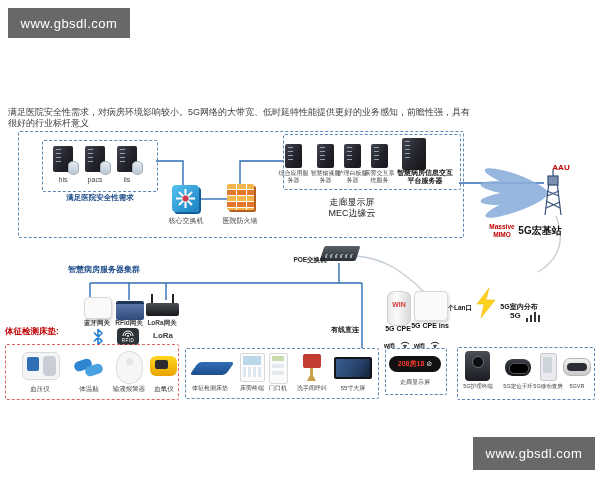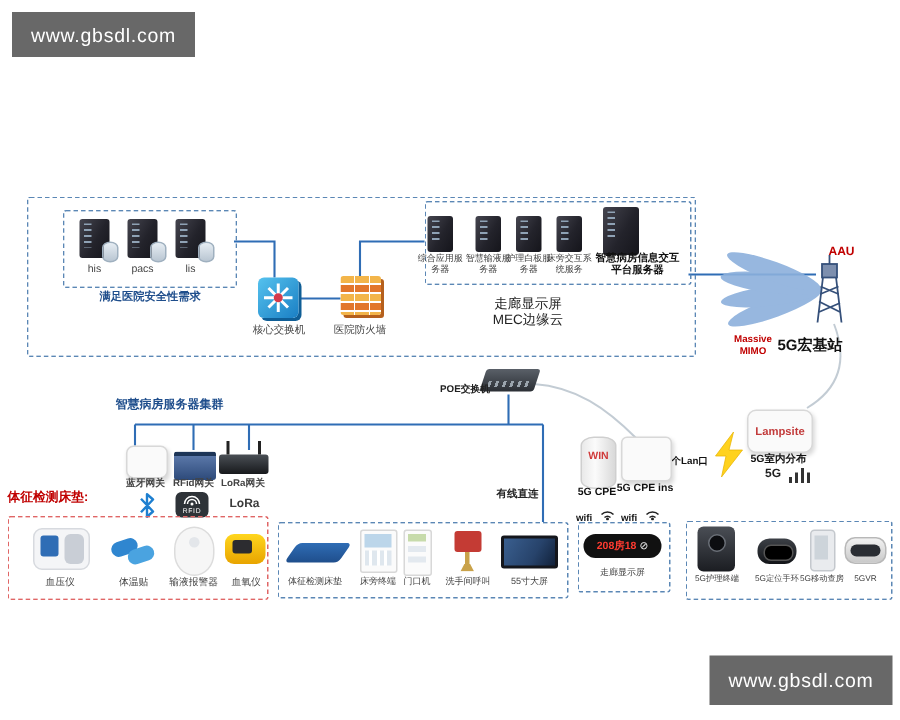--- a/index.html
+++ b/index.html
@@ -74,20 +74,21 @@
       <path d="M545,215 L549,182 M561,215 L557,182"></path>
       <path d="M546,208 L560,202 M546,201 L560,208 M547,196 L559,191 M547,191 L559,196"></path>
       <rect x="548" y="176" width="10" height="9" fill="#7d8fae" stroke="#35507a"></rect>
       <path d="M553,176 V170" stroke="#35507a"></path>
     </g>
   </svg>
 
   <div class="wm" style="left:8px;top:8px;width:122px;height:30px">www.gbsdl.com</div>
   <div class="wm" style="left:473px;top:437px;width:122px;height:33px">www.gbsdl.com</div>
 
+  <div class="abs" style="left:8px;top:107px;width:465px;font-size:9px;line-height:11px;color:#3d3d3d">满足医院安全性需求，对病房环境影响较小。5G网络的大带宽、低时延特性能提供更好的业务感知，前瞻性强，具有很好的行业标杆意义</div>
 
   <div class="dashbox" style="left:18px;top:131px;width:444px;height:105px"></div>
 
   <div class="dashbox" style="left:42px;top:140px;width:114px;height:50px"></div>
   <div class="server" style="left:53px;top:146px;width:20px;height:26px"></div>
   <div class="cyl" style="left:68px;top:161px;width:9px;height:12px"></div>
   <div class="server" style="left:85px;top:146px;width:20px;height:26px"></div>
   <div class="cyl" style="left:100px;top:161px;width:9px;height:12px"></div>
   <div class="server" style="left:117px;top:146px;width:20px;height:26px"></div>
   <div class="cyl" style="left:132px;top:161px;width:9px;height:12px"></div>
@@ -120,42 +121,39 @@
   <div class="tinylbl" style="left:336px;top:170px;width:33px;font-size:6px">护理白板服务器</div>
   <div class="tinylbl" style="left:363px;top:170px;width:33px;font-size:6px">床旁交互系统服务</div>
   <div class="tinylbl b" style="left:394px;top:169px;width:62px;font-size:7px;color:#111">智慧病房信息交互平台服务器</div>
   <div class="lbl nw" style="left:312px;top:197px;width:80px;font-size:9px;color:#222">走廊显示屏</div>
   <div class="lbl nw" style="left:312px;top:208px;width:80px;font-size:9px;color:#222">MEC边缘云</div>
 
   <div class="lbl nw b" style="left:546px;top:163px;width:30px;font-size:8px;color:#c00000">AAU</div>
   <div class="lbl b" style="left:482px;top:223px;width:40px;font-size:6.5px;color:#c00000">Massive MIMO</div>
   <div class="lbl nw b" style="left:516px;top:225px;width:48px;font-size:10px;color:#111">5G宏基站</div>
 
-  <div class="whitebox" style="left:498px;top:273px;width:42px;height:27px">
-    <span class="b" style="font-size:7.5px;color:#c23b3b">Lampsite</span>
-  </div>
   <div class="lbl nw b" style="left:494px;top:303px;width:50px;font-size:7px;color:#111">5G室内分布</div>
 
   <svg class="abs" style="left:475px;top:288px" width="22" height="30" viewBox="0 0 22 30">
     <polygon points="14,0 2,16 9,16 6,30 20,12 11,12" fill="#ffd21e" stroke="#e8b400" stroke-width="0.5"></polygon>
   </svg>
   <div class="lbl nw b" style="left:438px;top:304px;width:40px;font-size:6.5px;color:#111">1个Lan口</div>
 
   <div class="abs" style="left:510px;top:309px;width:34px;height:14px">
     <span class="abs b" style="left:0;top:2px;font-size:8px;color:#222">5G</span>
     <div class="bar" style="left:16px;top:9px;width:2px;height:4px"></div>
     <div class="bar" style="left:20px;top:6px;width:2px;height:7px"></div>
     <div class="bar" style="left:24px;top:3px;width:2px;height:10px"></div>
     <div class="bar" style="left:28px;top:6px;width:2px;height:7px"></div>
   </div>
 
   <div class="poe" style="left:322px;top:246px;width:36px;height:15px"></div>
   <div class="lbl nw b" style="left:292px;top:256px;width:36px;font-size:6.5px;color:#222">POE交换机</div>
 
-  <div class="lbl nw b blue" style="left:68px;top:265px;width:90px;font-size:8px;text-align:center">智慧病房服务器集群</div>
+  <div class="lbl nw b blue" style="left:68px;top:265px;width:90px;font-size:8px;text-align:left">智慧病房服务器集群</div>
 
   <div class="whitebox" style="left:84px;top:297px;width:26px;height:20px;border-radius:5px"></div>
   <div class="abs" style="left:116px;top:301px;width:28px;height:16px;background:linear-gradient(#5a77a8,#2d4a7a);border-radius:2px;border-top:3px solid #1d3557"></div>
   <div class="abs" style="left:146px;top:303px;width:33px;height:13px;background:linear-gradient(#4a4f55,#17191c);border-radius:2px">
     <div class="abs" style="left:5px;top:-9px;width:1.5px;height:9px;background:#222"></div>
     <div class="abs" style="left:26px;top:-9px;width:1.5px;height:9px;background:#222"></div>
   </div>
   <div class="tinylbl b" style="left:80px;top:319px;width:34px">蓝牙网关</div>
   <div class="tinylbl b" style="left:112px;top:319px;width:34px">RFid网关</div>
   <div class="tinylbl b" style="left:145px;top:319px;width:34px">LoRa网关</div>

